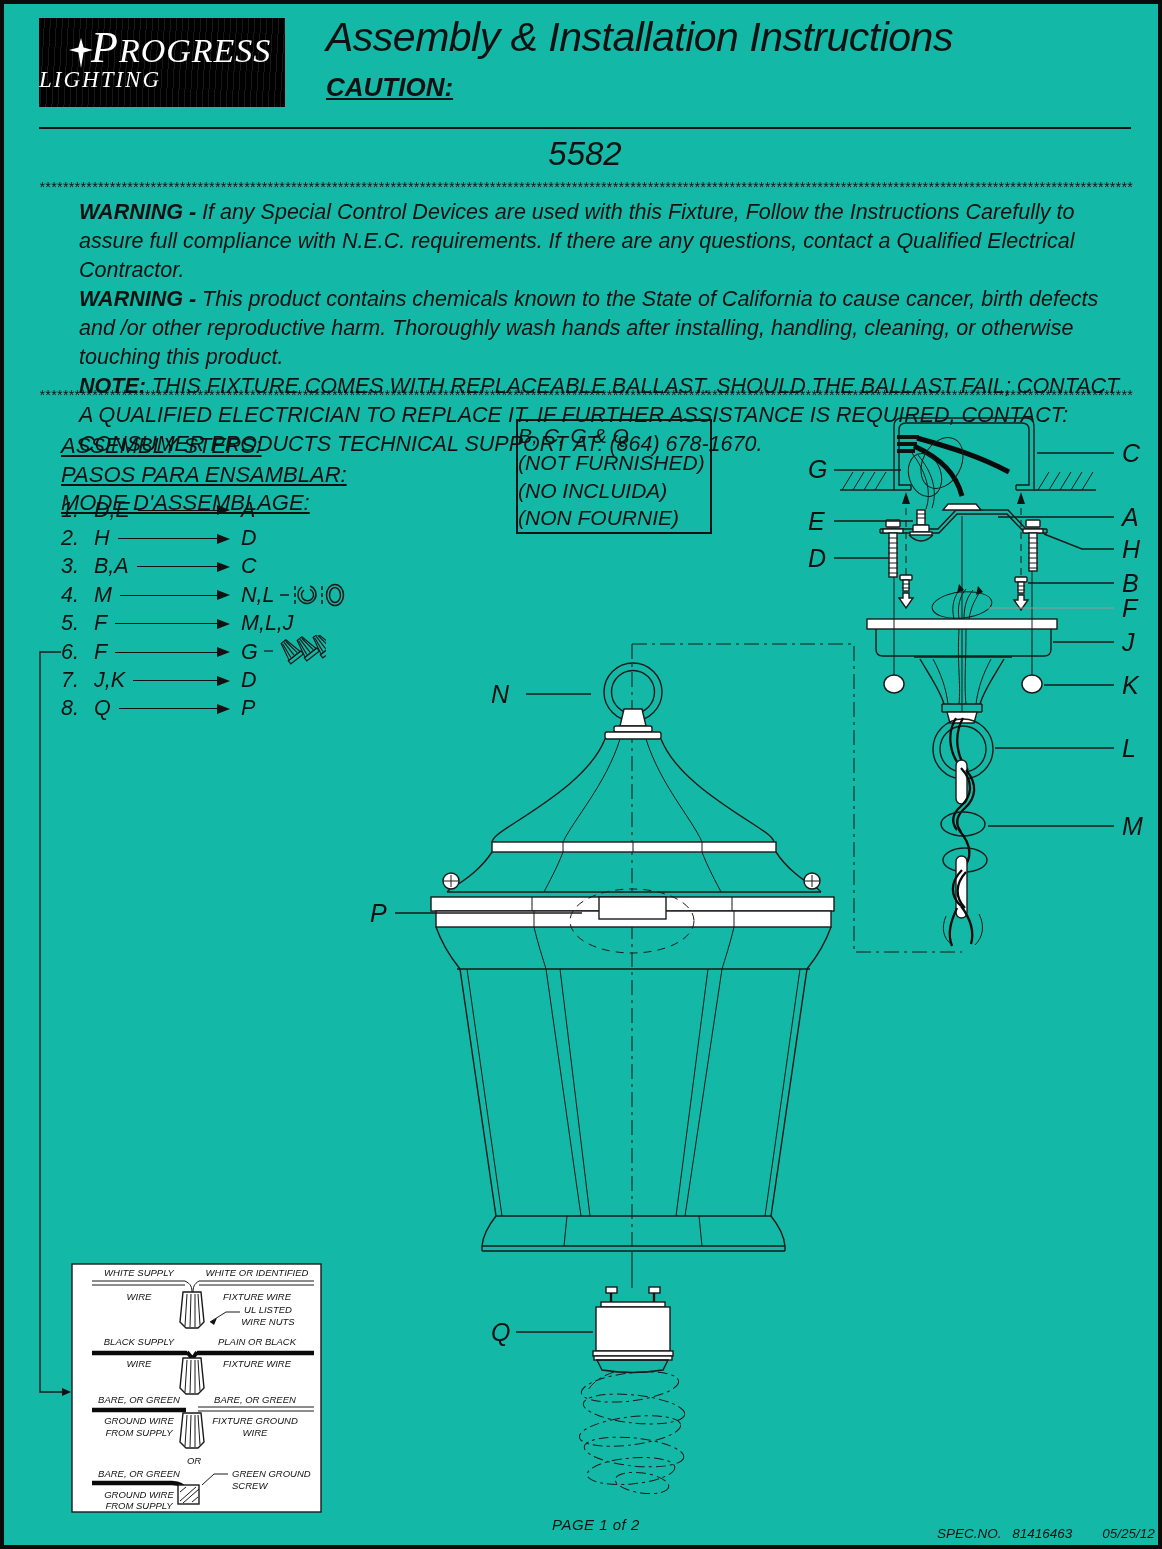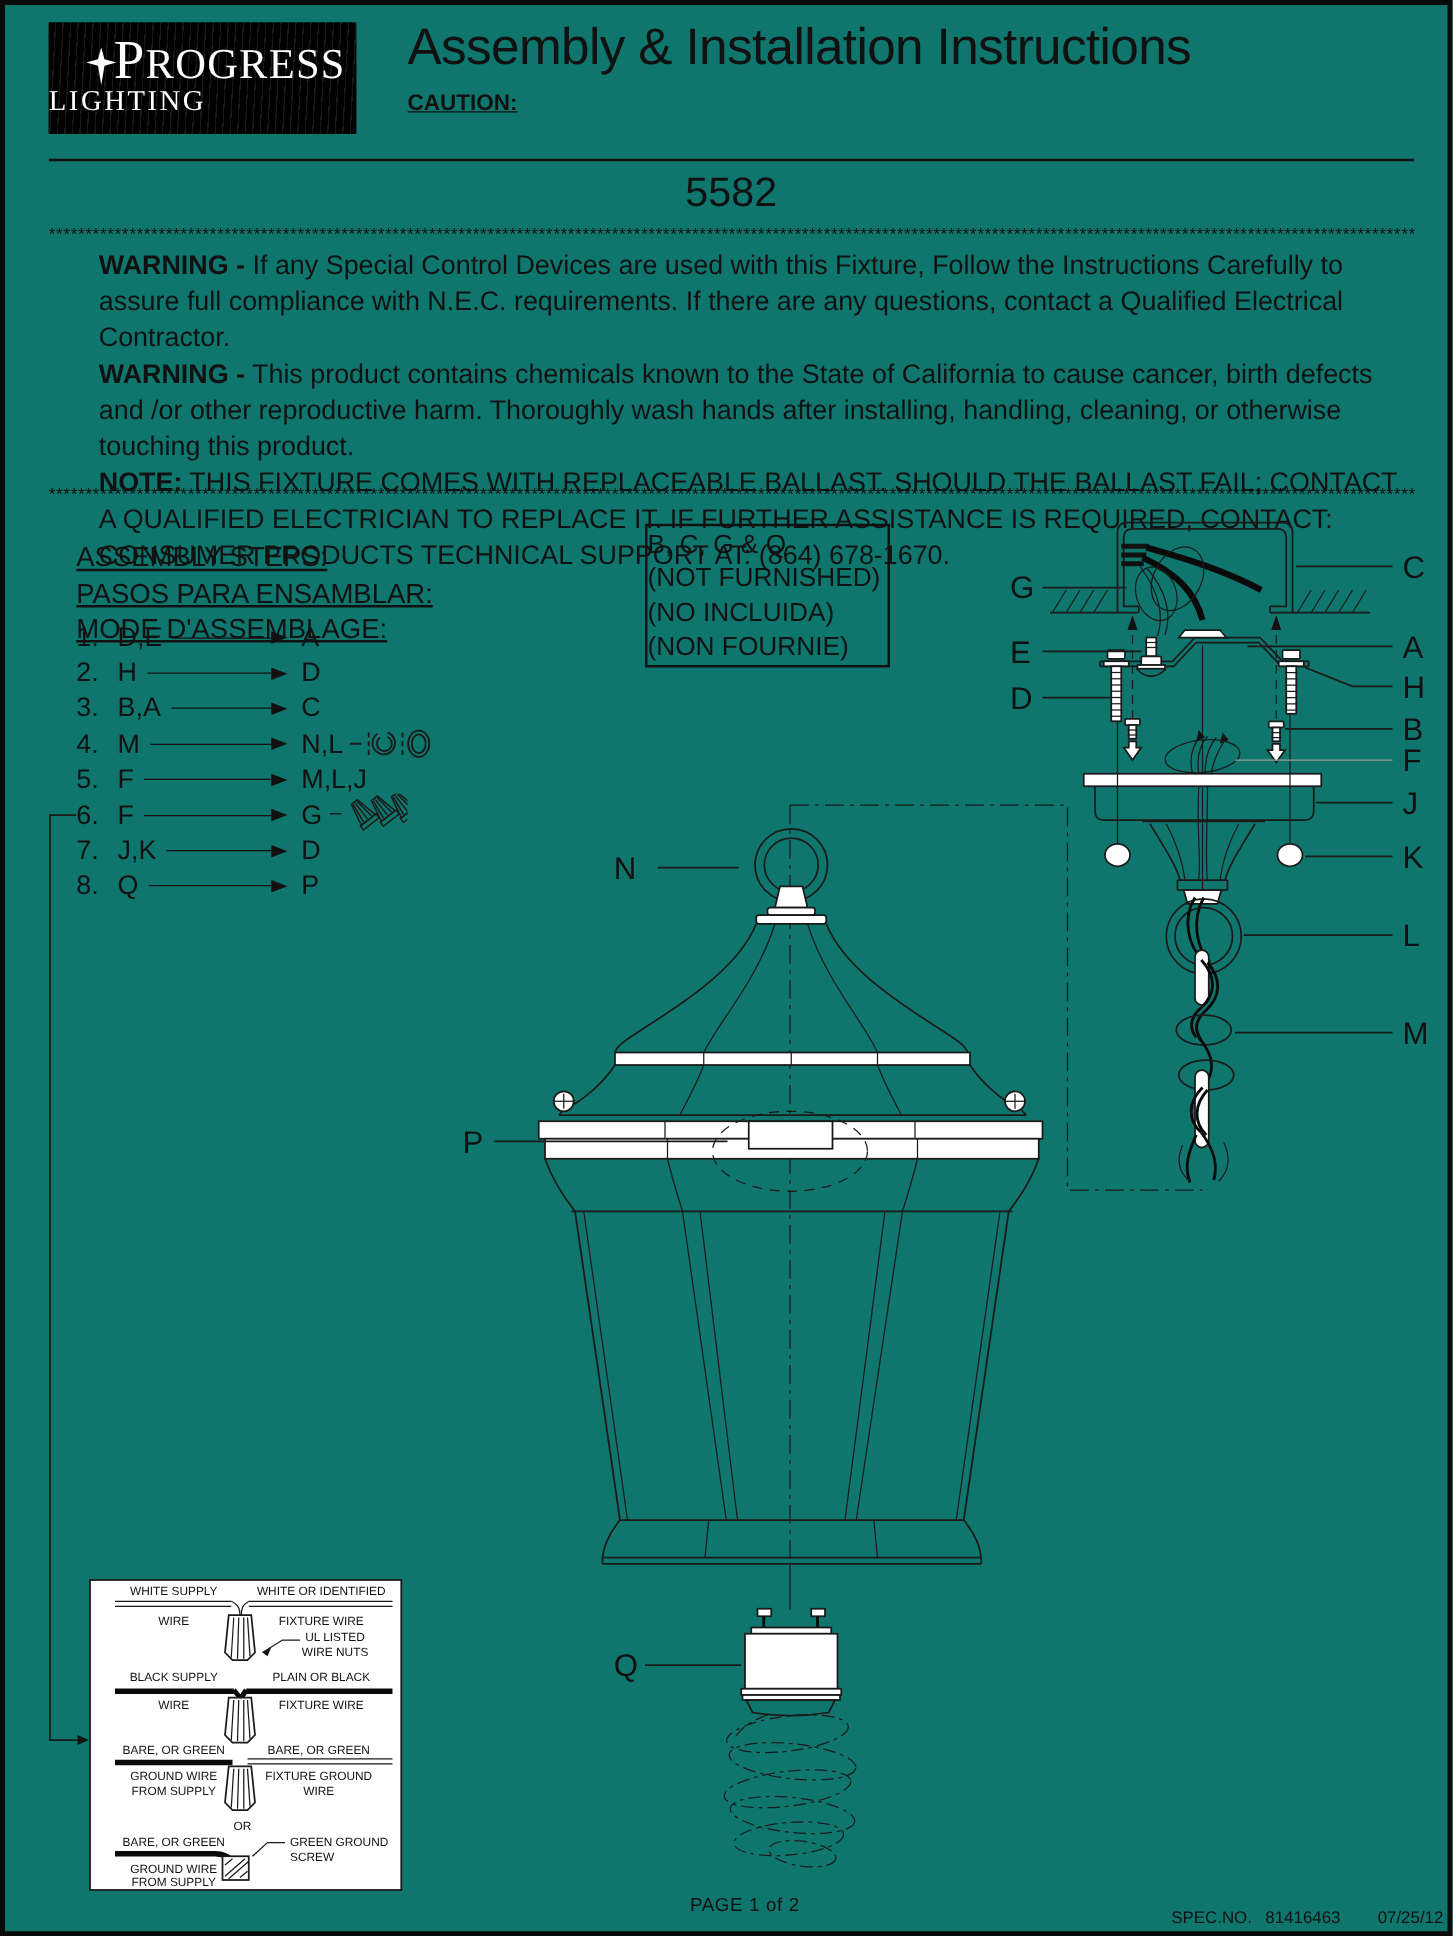--- a/index.html
+++ b/index.html
@@ -1,32 +1,32 @@
 <!DOCTYPE html>
 <html><head>
 <meta charset="utf-8">
 <style>
   html,body{margin:0;padding:0;background:#888;}
   .page{
-    position:relative; width:1162px; height:1549px; background:#0f766e;
+    position:relative; width:1162px; height:1549px; background:#14b8a6;
     font-family:"Liberation Sans", sans-serif; color:#111;
-    box-sizing:border-box; border:4px solid #0a0a0a; overflow:hidden;
+    box-sizing:border-box; border:4px solid #0a0a0a; overflow:hidden;font-style:italic;
   }
   .abs{position:absolute;}
   
   .logo{left:35px; top:14px; width:246px; height:89px; background:#050505; color:#fff;
         font-family:"Liberation Serif", serif; overflow:hidden;
         background-image:repeating-linear-gradient(93deg,#000 0 5px,#181818 5px 6px);}
   .logo-l1{margin:10px 0 0 52px; font-size:34px; letter-spacing:1px; line-height:40px; white-space:nowrap;}
   .logo-l1::first-letter{font-size:44px;}
   .logo-l2{margin:-4px 14px 0 0; font-size:23px; letter-spacing:2px; }
   .star{left:30px; top:20px;}
   .title{left:322px; top:10px; width:790px; font-size:41px; letter-spacing:-0.5px; white-space:nowrap;}
   .caution-row{left:322px; top:68px; display:flex; align-items:flex-start;}
-  .caution-label{font-weight:bold; font-size:18px; text-decoration:underline; margin-right:10px;}
+  .caution-label{font-weight:bold; font-size:26px; text-decoration:underline; margin-right:10px;}
   .caution-text{font-size:23px; line-height:26px;}
   .header-rule{left:35px; top:123px; width:1092px; height:2px; background:#111;}
   .model{left:0; top:131px; width:1162px; text-align:center; font-size:33px;}
   .stars-row{left:35px; width:1094px; font-size:14px; letter-spacing:0.4px; white-space:nowrap; overflow:hidden;}
   .sr1{top:175px;} .sr2{top:383px;}
   
   .notices{left:57px; top:194px; width:1048px; font-size:21.5px; line-height:29px;margin-left:18px;}
   .notices p{margin:0;}
   
   .asm-head{left:57px; top:428px; font-size:22px; line-height:28.5px;}
@@ -588,16 +588,16 @@
       <text class="wtxt wtxt2" x="228" y="1473">GREEN GROUND</text>
       <text class="wtxt wtxt2" x="228" y="1485">SCREW</text>
       <polyline class="thin" points="224,1470 210,1470 198,1481"></polyline>
     </g>
   </svg>
 
   <div class="abs page-num">PAGE 1 of 2</div>
   <div class="abs spec">
     <span>SPEC.NO.</span><span class="gap2"></span>
     <span>81416463</span><span class="gap"></span>
-    <span>07/25/12</span>
+    <span>05/25/12</span>
   </div>
 
 </div>
 
 </body></html>

